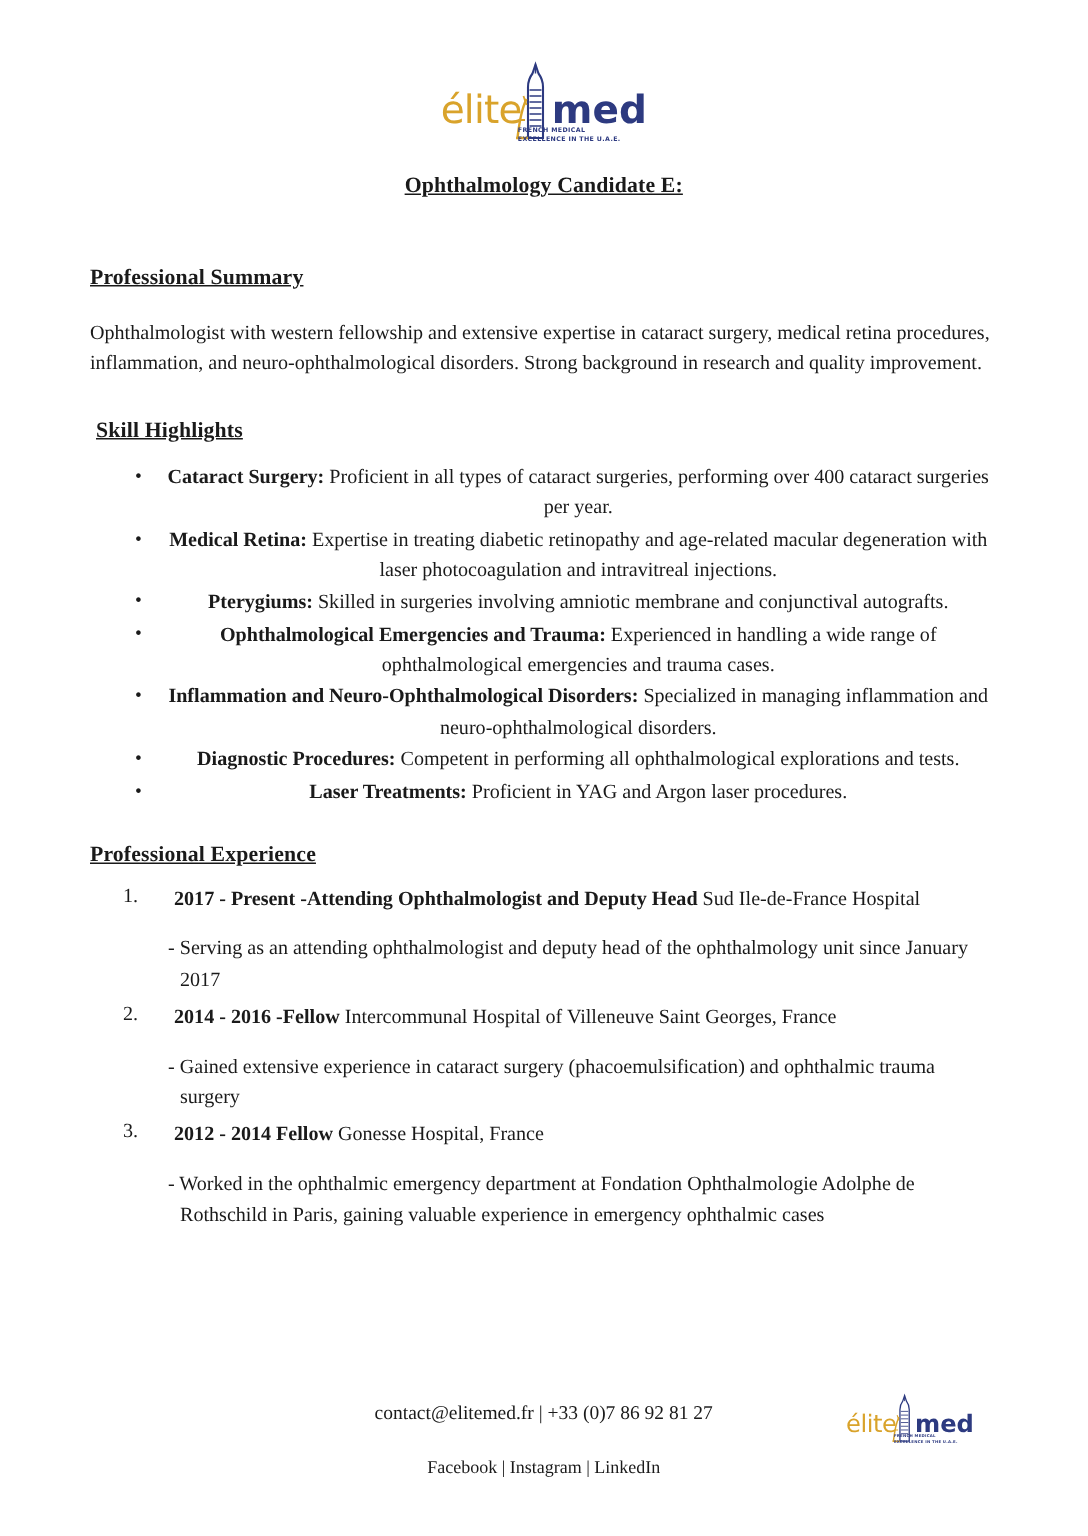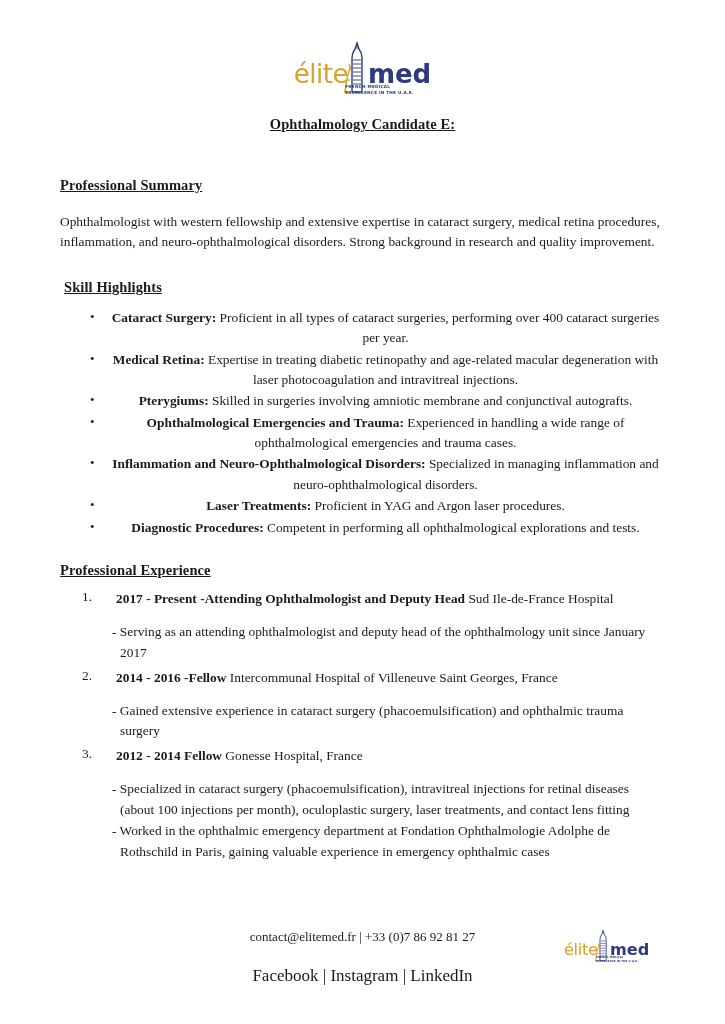--- a/index.html
+++ b/index.html
@@ -172,21 +172,21 @@
     bottom: 40px;
     padding: 0 60px;
   }
   .footer-contact {
     text-align: center;
     font-size: 13px;
     line-height: 1;
   }
   .footer-social {
     text-align: center;
-    font-size: 17px;
+    font-size: 12px;
     margin-top: 24px;
     line-height: 1;
   }
   .footer-logo {
     position: absolute;
     right: 24px;
     bottom: 38px;
     height: 40px;
   }
 </style>
@@ -243,24 +243,24 @@
     <li>
       <span class="lbl">Pterygiums:</span><span> Skilled in surgeries involving amniotic membrane and conjunctival autografts.</span>
     </li>
     <li>
       <span class="lbl">Ophthalmological Emergencies and Trauma:</span><span> Experienced in handling a wide range of ophthalmological emergencies and trauma cases.</span>
     </li>
     <li>
       <span class="lbl">Inflammation and Neuro-Ophthalmological Disorders:</span><span> Specialized in managing inflammation and neuro-ophthalmological disorders.</span>
     </li>
     <li>
+      <span class="lbl">Diagnostic Procedures:</span><span> Competent in performing all ophthalmological explorations and tests.</span>
+    </li>
+    <li>
       <span class="lbl">Laser Treatments:</span><span> Proficient in YAG and Argon laser procedures.</span>
-    </li>
-    <li>
-      <span class="lbl">Diagnostic Procedures:</span><span> Competent in performing all ophthalmological explorations and tests.</span>
     </li>
   </ul>
 
   <div class="section-head" id="professional-experience-head">Professional Experience</div>
   <ol class="experience">
     <li>
       <div class="exp-head">
         <span class="role">2017 - Present  -Attending Ophthalmologist and Deputy Head</span><span class="org">  Sud Ile-de-France Hospital</span>
       </div>
       <div class="exp-detail">- Serving as an attending ophthalmologist and deputy head of the ophthalmology unit since January 2017</div>
@@ -268,21 +268,20 @@
     <li>
       <div class="exp-head">
         <span class="role">2014 - 2016  -Fellow</span><span class="org">  Intercommunal Hospital of Villeneuve Saint Georges, France</span>
       </div>
       <div class="exp-detail">- Gained extensive experience in cataract surgery (phacoemulsification) and ophthalmic trauma surgery</div>
     </li>
     <li>
       <div class="exp-head">
         <span class="role">2012 - 2014  Fellow</span><span class="org">  Gonesse Hospital, France</span>
       </div>
-      <div class="exp-detail">- Specialized in cataract surgery (phacoemulsification), intravitreal injections for retinal diseases (about 100 injections per month), oculoplastic surgery, laser treatments, and contact lens fitting</div>
       <div class="exp-detail">- Worked in the ophthalmic emergency department at Fondation Ophthalmologie Adolphe de Rothschild in Paris, gaining valuable experience in emergency ophthalmic cases</div>
     </li>
   </ol>
 
   <div class="footer">
     <div class="footer-contact">contact@elitemed.fr | +33 (0)7 86 92 81 27</div>
     <div class="footer-social">Facebook | Instagram | LinkedIn</div>
 
     <div class="footer-logo">
       <div class="logo logo-sm">

